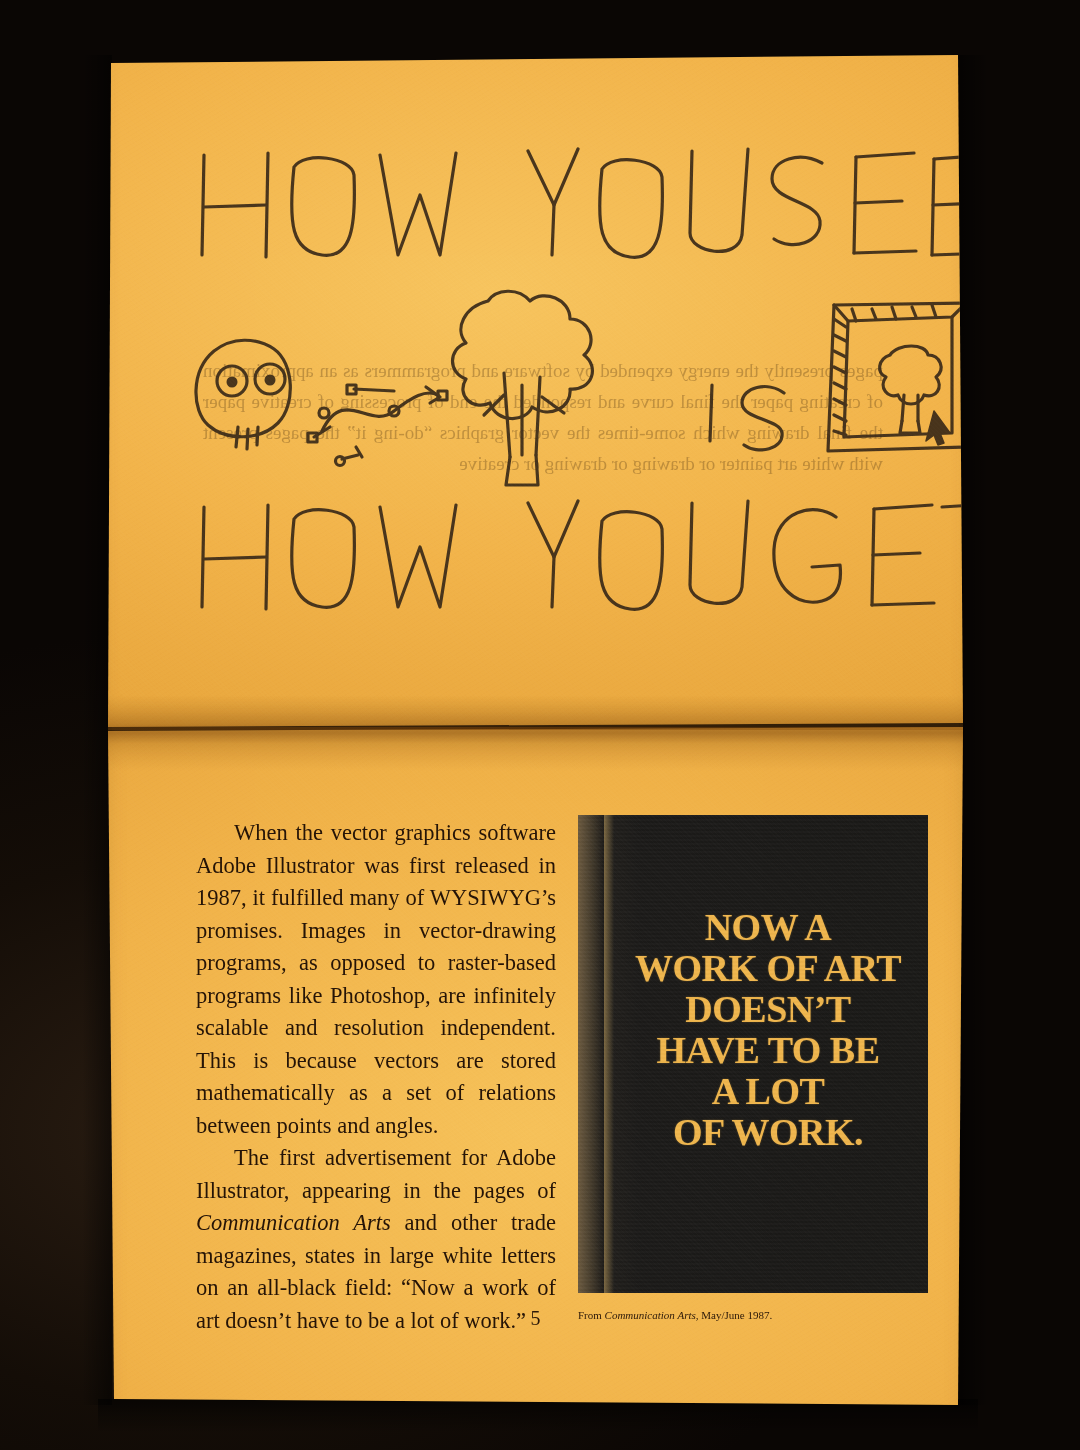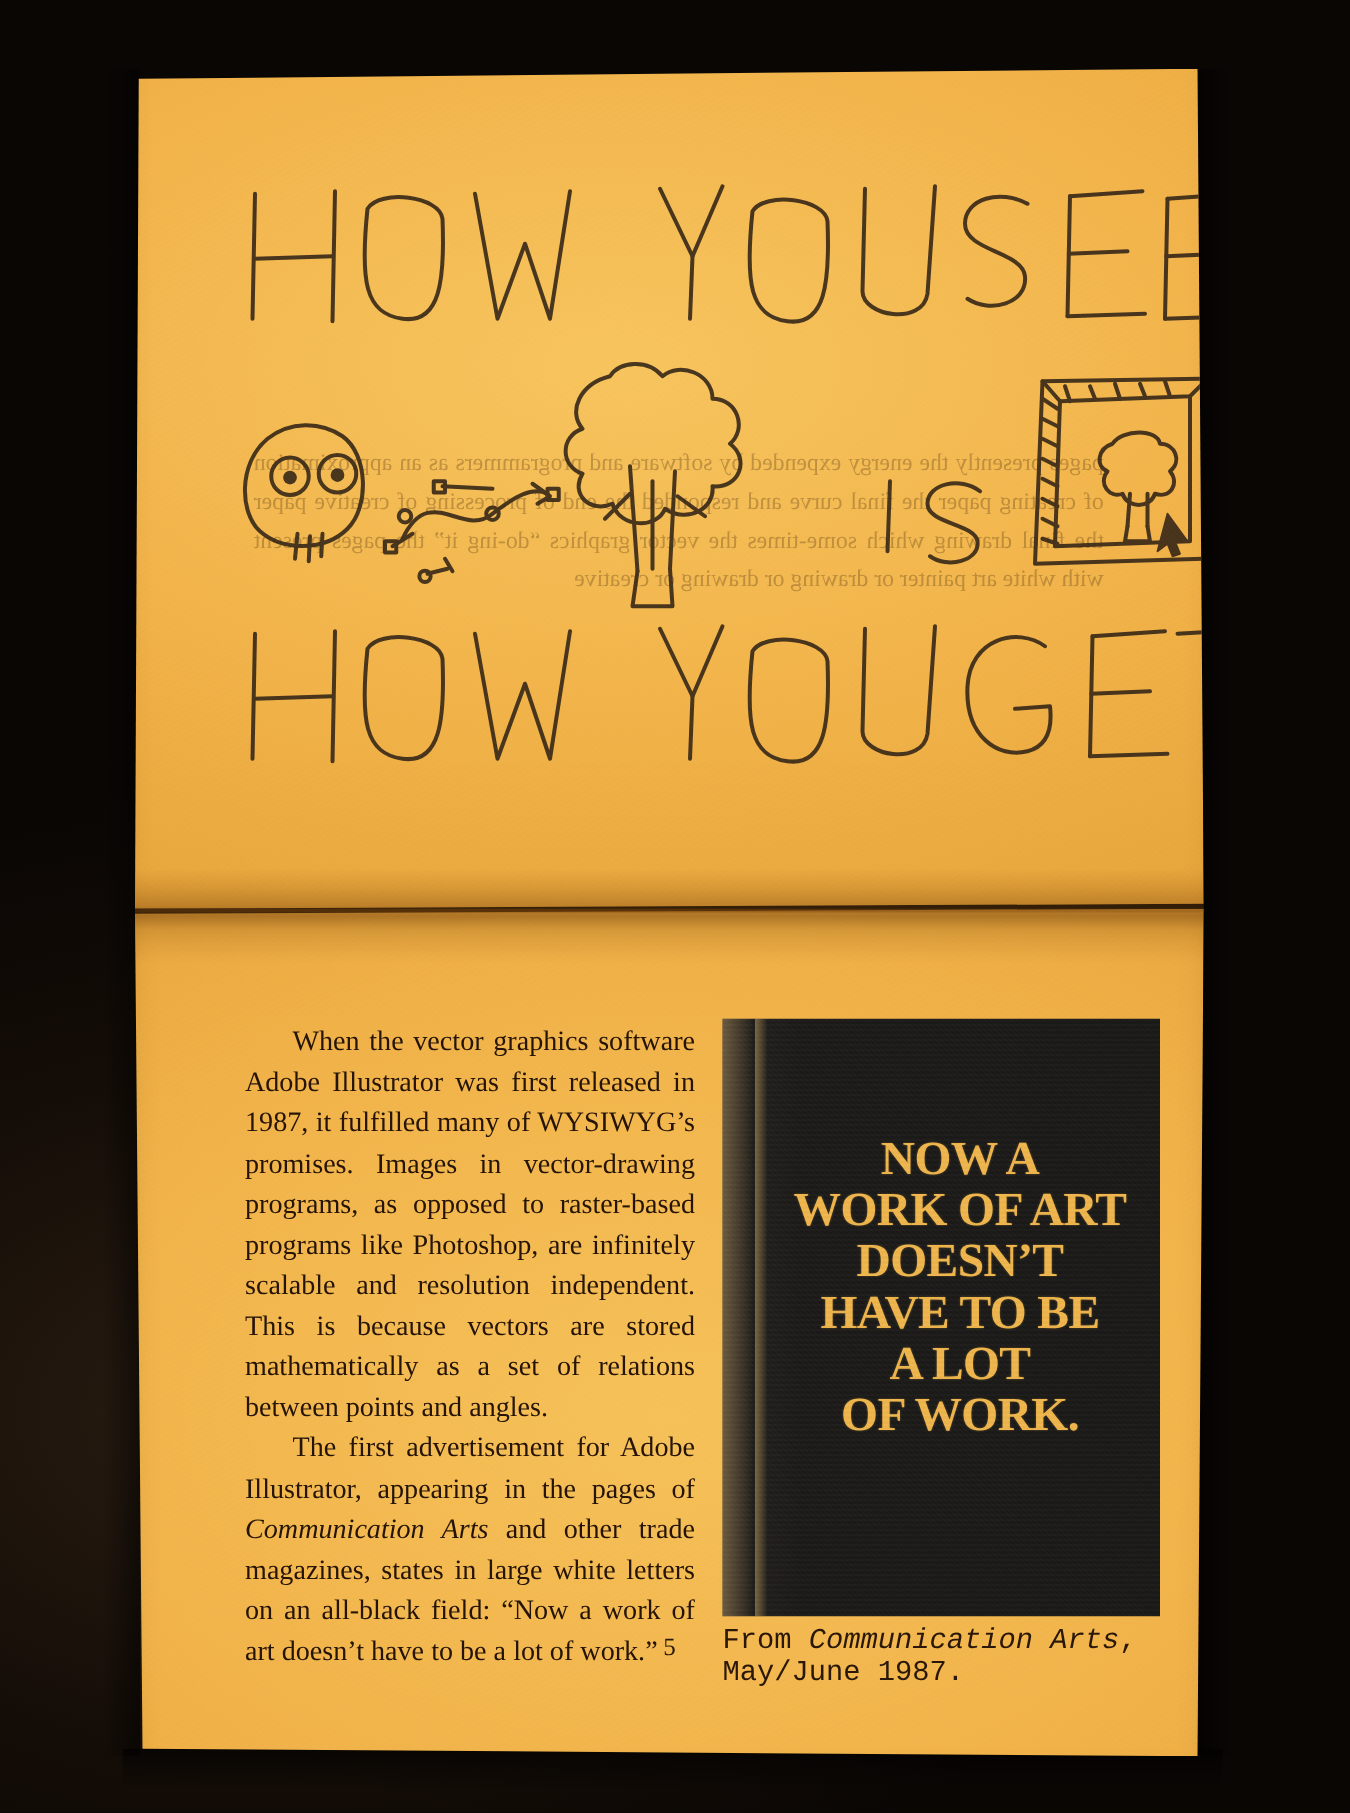--- a/index.html
+++ b/index.html
@@ -190,24 +190,24 @@
   }
   .ad-text span { display: block; white-space: nowrap; }
   .ad-noise {
     position: absolute;
     inset: 0;
     background:
       repeating-linear-gradient(to bottom, rgba(255,255,255,.018) 0 2px, rgba(0,0,0,.02) 2px 4px);
     pointer-events: none;
   }
   .caption {
-    margin-top: 6px;
-    font-size: 23px;
+    margin-top: 16px;
+    font-size: 11px;
     color: #2a1708;
-    font-family: Liberation Mono, monospace;
+    font-family: Liberation Serif, serif;
   }
   .caption i { font-style: italic; }
 
   .folio {
     position: absolute;
     left: 0;
     top: 580px;
     width: 855px;
     text-align: center;
     font-size: 20px;

